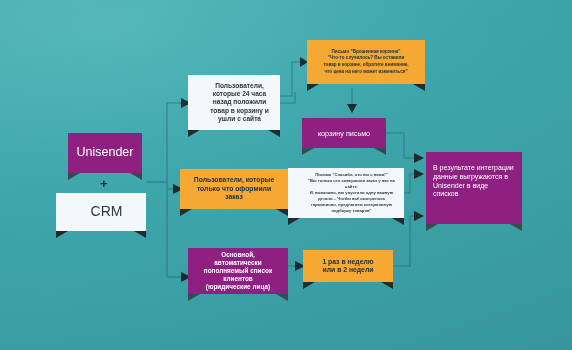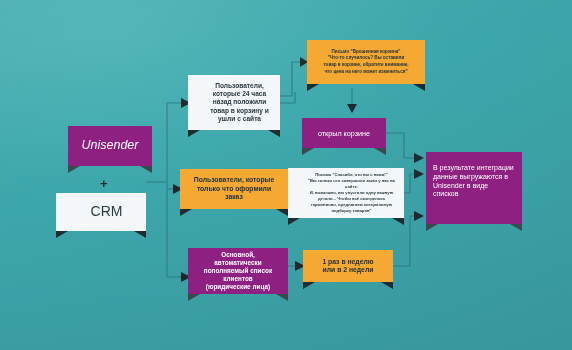--- a/index.html
+++ b/index.html
@@ -39,21 +39,21 @@
   .purple .body{background:#8d2080;color:#ffffff;}
   .orange .body{background:#f5a832;color:#23323a;}
   .white  .body{background:#f4f8fa;color:#2b3940;padding-left:11px;}
 
   .purple .body::before,.purple .body::after{background:#3b4a50;}
   .orange .body::before,.orange .body::after{background:#1f2d33;}
   .white  .body::before,.white  .body::after{background:#1f2d33;}
 
   .txt{padding:3px 5px;line-height:1.25;white-space:pre-line;}
 
-  #n-unisender{left:68px;top:126px;width:84px;height:40px;font-style:italic;}
+  #n-unisender{left:68px;top:133px;width:74px;height:40px;}
   #n-unisender .txt{font-size:12.5px;}
   #n-crm{left:56px;top:193px;width:90px;height:38px;}
   #n-crm .txt{font-size:14px;}
   #plus{position:absolute;left:100px;top:176px;z-index:4;color:#1f2d33;font-size:13px;font-weight:700;}
 
   #n-cart{left:188px;top:75px;width:92px;height:55px;}
   #n-cart .txt{font-size:6.6px;font-weight:700;}
 
   #n-order{left:180px;top:169px;width:108px;height:40px;}
   #n-order .txt{font-size:6.8px;font-weight:700;}
@@ -163,21 +163,21 @@
     <div class="body">
         <div class="txt">Письмо "Брошенная корзина"
 "Что-то случилось? Вы оставили
 товар в корзине, обратите внимание,
 что цена на него может измениться"</div>
       </div>
   </div>
 
   <div class="node purple" id="n-opened">
     <div class="body">
-        <div class="txt">открыл корзине</div>
+        <div class="txt">корзину письмо</div>
       </div>
   </div>
 
   <div class="node white" id="n-mail-thanks">
     <div class="body">
         <div class="txt">Письмо "Спасибо, что вы с нами!"
 "Вы только что совершили заказ у нас на
 сайте.
 И, возможно, вы упустили одну важную
 деталь... Чтобы всё смотрелось

